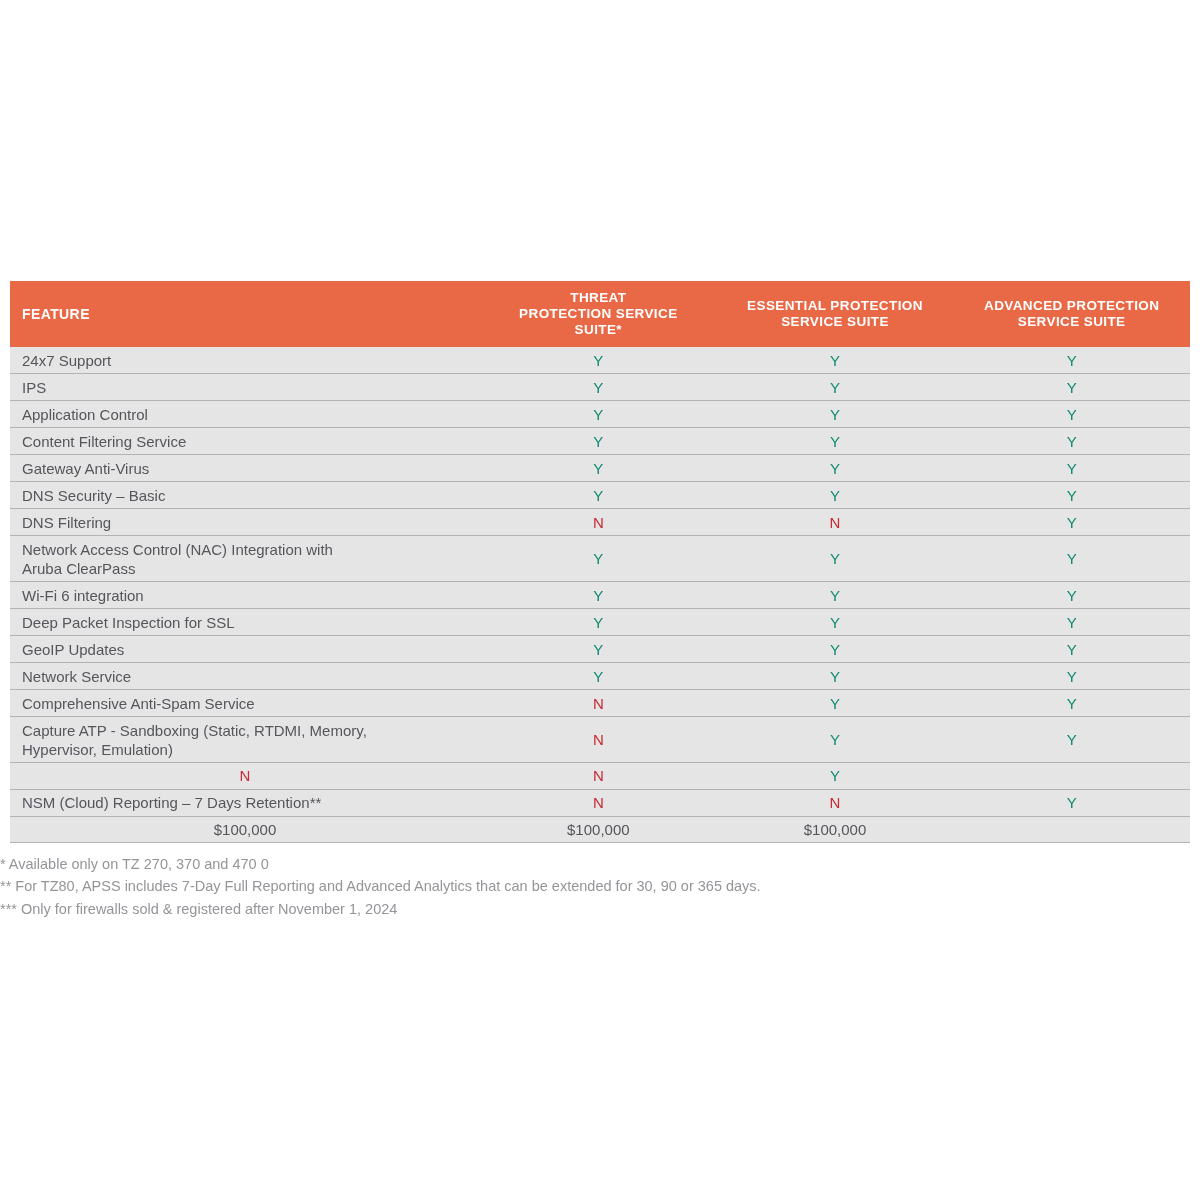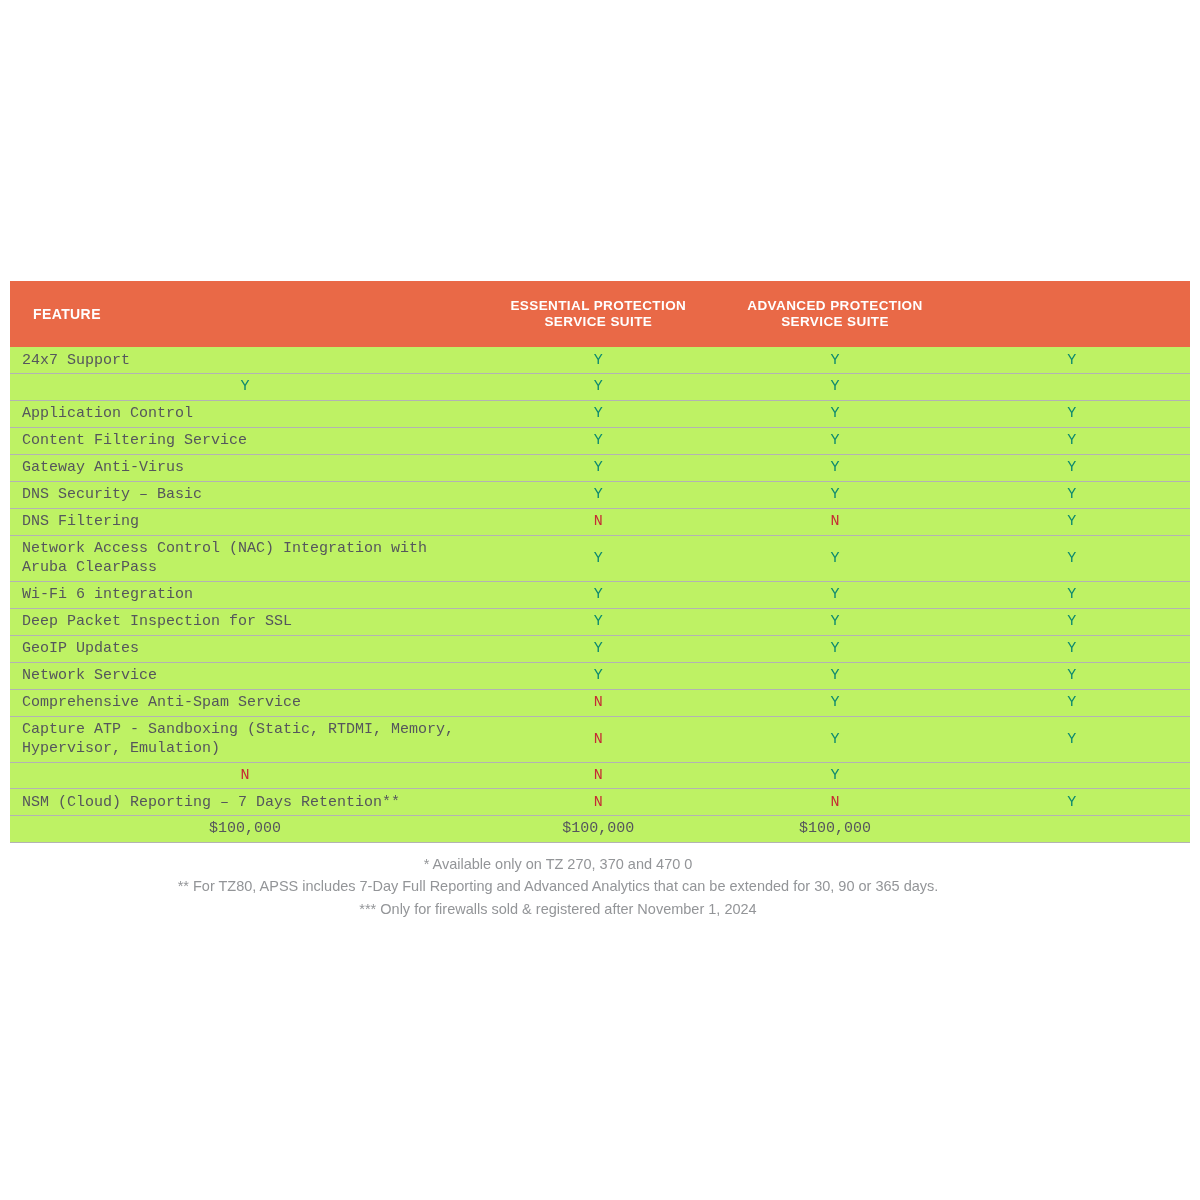--- a/index.html
+++ b/index.html
@@ -29,81 +29,83 @@
     color: var(--header-text, #ffffff);
     font-weight: bold;
     font-size: 13.5px;
     line-height: 16px;
     letter-spacing: 0.4px;
     text-align: center;
     white-space: pre-line;
   }
   .th.feature-col {
     text-align: left;
-    padding-left: 23px;
+    padding-left: 12px;
     font-size: 14px;
   }
   .row {
     display: grid;
     grid-template-columns: 470px 1fr 1fr 1fr;
     align-items: center;
     min-height: 26.5px;
     border-bottom: 1px solid var(--row-border, #B3B3B3);
-    background: #bef264;
-    font-family: Liberation Mono, monospace;
+    background: #e5e5e5;
   }
   .feature-cell {
     padding: 3.5px 6px 3.5px 12px;
     font-size: 15px;
     line-height: 19px;
     color: var(--text, #55565C);
     white-space: pre-line;
   }
   .val {
     text-align: center;
     font-size: 15px;
     color: var(--text, #55565C);
   }
   .val.yes { color: var(--yes, #0D8A6F); }
   .val.no  { color: var(--no,  #C62A33); }
   .footnotes {
     position: absolute;
-    left: 8px;
+    left: 0;
     top: 853px;
     width: 1100px;
     color: var(--footnote, #939598);
     font-size: 14.5px;
     line-height: 22.4px;
-    text-align: center;
   }
 </style>
 </head>
 <body>
 
 <div class="page">
 
   <div class="feature-table">
 
     <div class="thead">
       <div class="th feature-col">FEATURE</div>
+      <div class="th">THREAT
+PROTECTION SERVICE
+SUITE*</div>
       <div class="th">ESSENTIAL PROTECTION
 SERVICE SUITE</div>
       <div class="th">ADVANCED PROTECTION
 SERVICE SUITE</div>
     </div>
 
     <div id="table-body">
       <div class="row">
         <div class="feature-cell">24x7 Support</div>
         <div class="val yes">Y</div>
         <div class="val yes">Y</div>
         <div class="val yes">Y</div>
       </div>
 
       <div class="row">
+        <div class="feature-cell">IPS</div>
         <div class="val yes">Y</div>
         <div class="val yes">Y</div>
         <div class="val yes">Y</div>
       </div>
 
       <div class="row">
         <div class="feature-cell">Application Control</div>
         <div class="val yes">Y</div>
         <div class="val yes">Y</div>
         <div class="val yes">Y</div>

